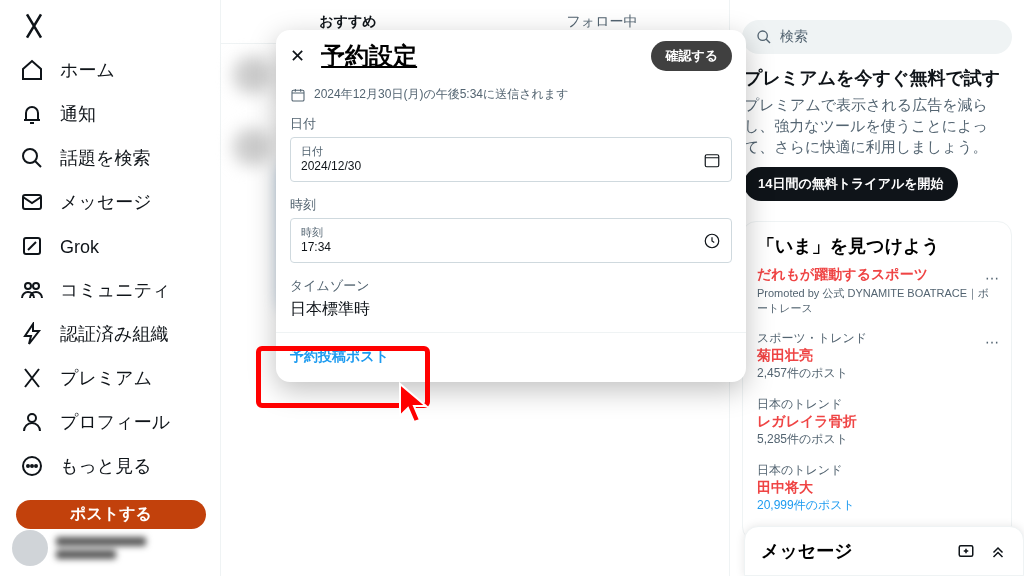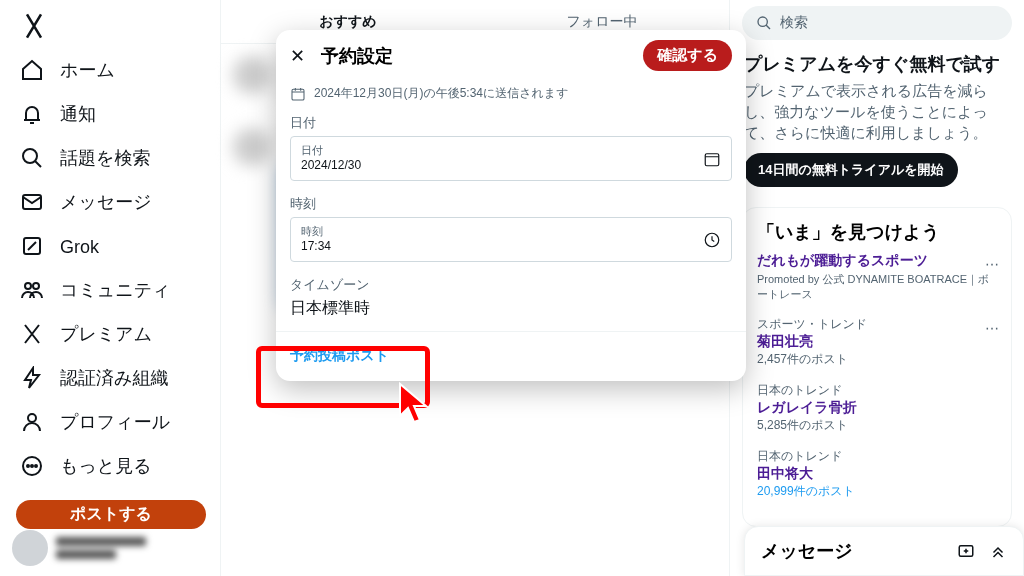--- a/index.html
+++ b/index.html
@@ -23,46 +23,46 @@
 .tab { flex: 1; display: flex; align-items: center; justify-content: center; font-size: 14px; color: #536471; cursor: pointer; font-weight: 500; }
 .tab.active { color: #0f1419; font-weight: 700; }
 .feed-blur { position: absolute; top: 44px; left: 0; right: 0; bottom: 0; filter: blur(8px); }
 .feed-row { display: flex; padding: 12px; gap: 10px; }
 .fb-av { width: 38px; height: 38px; border-radius: 50%; background: #ccc; flex: 0 0 38px; }
 .fb-body { flex: 1; }
 .fb-line { height: 10px; background: #ddd; margin-bottom: 6px; border-radius: 3px; }
 .fb-img { height: 150px; background: linear-gradient(180deg,#7aa3c9,#9bb8d4); border-radius: 14px; margin-top: 24px; }
 
 
-.right { position: absolute; left: 730px; top: 0; width: 294px; height: 100%; padding: 6px 12px 0 12px; overflow: hidden; }
+.right { position: absolute; left: 730px; top: 0; width: 294px; height: 100%; padding: 20px 12px 0 12px; overflow: hidden; }
 .search-box { display: flex; align-items: center; gap: 8px; background: #eff3f4; border-radius: 9999px; padding: 8px 14px; color: #536471; font-size: 14px; }
 .premium-card { margin-top: 12px; padding: 0 2px; }
 .premium-title { font-size: 18px; font-weight: 700; color: #0f1419; }
 .premium-desc { font-size: 15px; color: #536471; margin-top: 4px; line-height: 1.4; }
 .trial-btn { background: #0f1419; color: #fff; font-size: 13px; font-weight: 700; border: none; border-radius: 9999px; padding: 8px 14px; margin-top: 10px; cursor: pointer; }
 .trends-card { margin-top: 20px; border: 1px solid #eff3f4; border-radius: 14px; padding: 12px 14px; }
 .trends-title { font-size: 18px; font-weight: 800; margin-bottom: 8px; }
 .trend { margin-bottom: 14px; position: relative; }
 .trend-cat { font-size: 12px; color: #536471; }
-.trend-name { font-size: 14px; font-weight: 700; color: #4c1d95; }
+.trend-name { font-size: 14px; font-weight: 700; color: #ef4444; }
 .trend-count { font-size: 12px; color: #536471; }
 .trend-more { position: absolute; right: -4px; top: 4px; color: #536471; font-size: 14px; letter-spacing: 2px; }
 .promoted-desc { font-size: 11px; color: #536471; line-height: 1.3; }
 .promoted-by { font-size: 11px; color: #536471; margin-top: 2px; }
 .messages-bar { position: absolute; bottom: 0; right: 0; width: 280px; background: #fff; border: 1px solid #eff3f4; border-top-left-radius: 14px; border-top-right-radius: 14px; padding: 12px 16px; display: flex; align-items: center; justify-content: space-between; box-shadow: 0 0 10px rgba(0,0,0,0.1); }
 .msg-title { font-size: 18px; font-weight: 800; }
 .msg-icons { display: flex; gap: 14px; color: #0f1419; }
 
 
 .backdrop { position: absolute; inset: 0; background: rgba(0,0,0,0); }
 .modal { position: absolute; left: 276px; top: 30px; width: 470px; background: #fff; border-radius: 14px; box-shadow: 0 8px 28px rgba(0,0,0,0.25); overflow: hidden; }
 .modal-header { display: flex; align-items: center; padding: 10px 14px; gap: 16px; }
 .close-x { font-size: 18px; cursor: pointer; color: #0f1419; }
-.modal-title { font-size: 18px; font-weight: 800; flex: 1; }
-.confirm-btn { background: #b91c1c; color: #fff; font-size: 15px; font-weight: 700; border: none; border-radius: 9999px; padding: 6px 14px; cursor: pointer; }
+.modal-title { font-size: 24px; font-weight: 800; flex: 1; text-decoration: underline; }
+.confirm-btn { background: #404040; color: #fff; font-size: 13px; font-weight: 700; border: none; border-radius: 9999px; padding: 6px 14px; cursor: pointer; }
 .sched-info { display: flex; align-items: flex-end; gap: 8px; padding: 4px 14px 8px; font-size: 12px; color: #536471; }
 .field-block { padding: 4px 14px 10px; }
 .field-label { font-size: 13px; color: #536471; margin-bottom: 4px; }
 .field-input { border: 1px solid #cfd9de; border-radius: 4px; padding: 6px 10px 8px; position: relative; }
 .field-mini { font-size: 11px; color: #536471; }
 .field-val { font-size: 12px; color: #0f1419; }
 .field-icon { position: absolute; right: 10px; top: 50%; transform: translateY(-50%); width: 18px; height: 18px; }
 .tz-block { padding: 4px 14px 12px; }
 .tz-val { font-size: 16px; font-weight: 500; color: #0f1419; }
 .sched-link-row { padding: 14px 14px 16px; border-top: 1px solid #eff3f4; }
@@ -128,32 +128,32 @@
           <circle cx="8" cy="8" r="3"></circle>
           <circle cx="16" cy="8" r="3"></circle>
           <path d="M2 20 a6 6 0 0 1 12 0 M10 20 a6 6 0 0 1 12 0"></path>
         </svg>
       </span>
       <span>コミュニティ</span>
     </div>
   <div class="nav-item">
       <span class="nav-icon">
         <svg viewBox="0 0 24 24">
+          <path d="M13 2 L5 14 H11 L9 22 L19 9 H13 Z"></path>
+        </svg>
+      </span>
+      <span>認証済み組織</span>
+    </div>
+  <div class="nav-item">
+      <span class="nav-icon">
+        <svg viewBox="0 0 24 24">
           <path d="M5 3 L19 21 M19 3 L5 21"></path>
         </svg>
       </span>
       <span>プレミアム</span>
-    </div>
-  <div class="nav-item">
-      <span class="nav-icon">
-        <svg viewBox="0 0 24 24">
-          <path d="M13 2 L5 14 H11 L9 22 L19 9 H13 Z"></path>
-        </svg>
-      </span>
-      <span>認証済み組織</span>
     </div>
   <div class="nav-item">
       <span class="nav-icon">
         <svg viewBox="0 0 24 24">
           <circle cx="12" cy="8" r="4"></circle>
           <path d="M4 21 a8 8 0 0 1 16 0"></path>
         </svg>
       </span>
       <span>プロフィール</span>
     </div>

